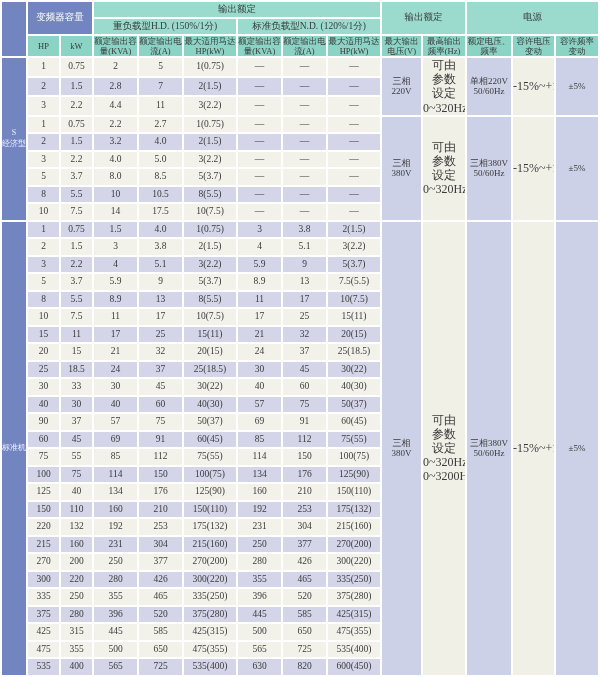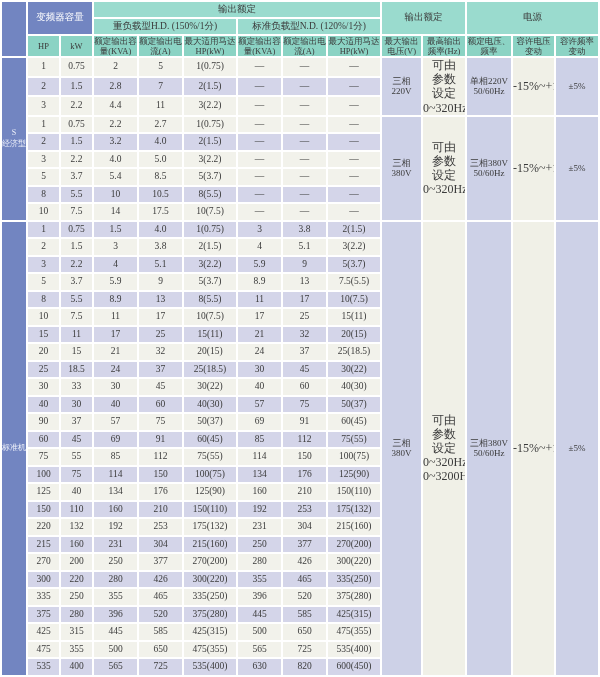--- a/index.html
+++ b/index.html
@@ -172,21 +172,21 @@
         <td class="rw">4.0</td>
         <td class="rw">5.0</td>
         <td class="rw">3(2.2)</td>
         <td class="rw">—</td>
         <td class="rw">—</td>
         <td class="rw">—</td>
       </tr>
       <tr>
         <td class="rw">5</td>
         <td class="rw">3.7</td>
-        <td class="rw">5.4</td>
+        <td class="rw">8.0</td>
         <td class="rw">8.5</td>
         <td class="rw">5(3.7)</td>
         <td class="rw">—</td>
         <td class="rw">—</td>
         <td class="rw">—</td>
       </tr>
       <tr>
         <td class="rl">8</td>
         <td class="rl">5.5</td>
         <td class="rl">10</td>

